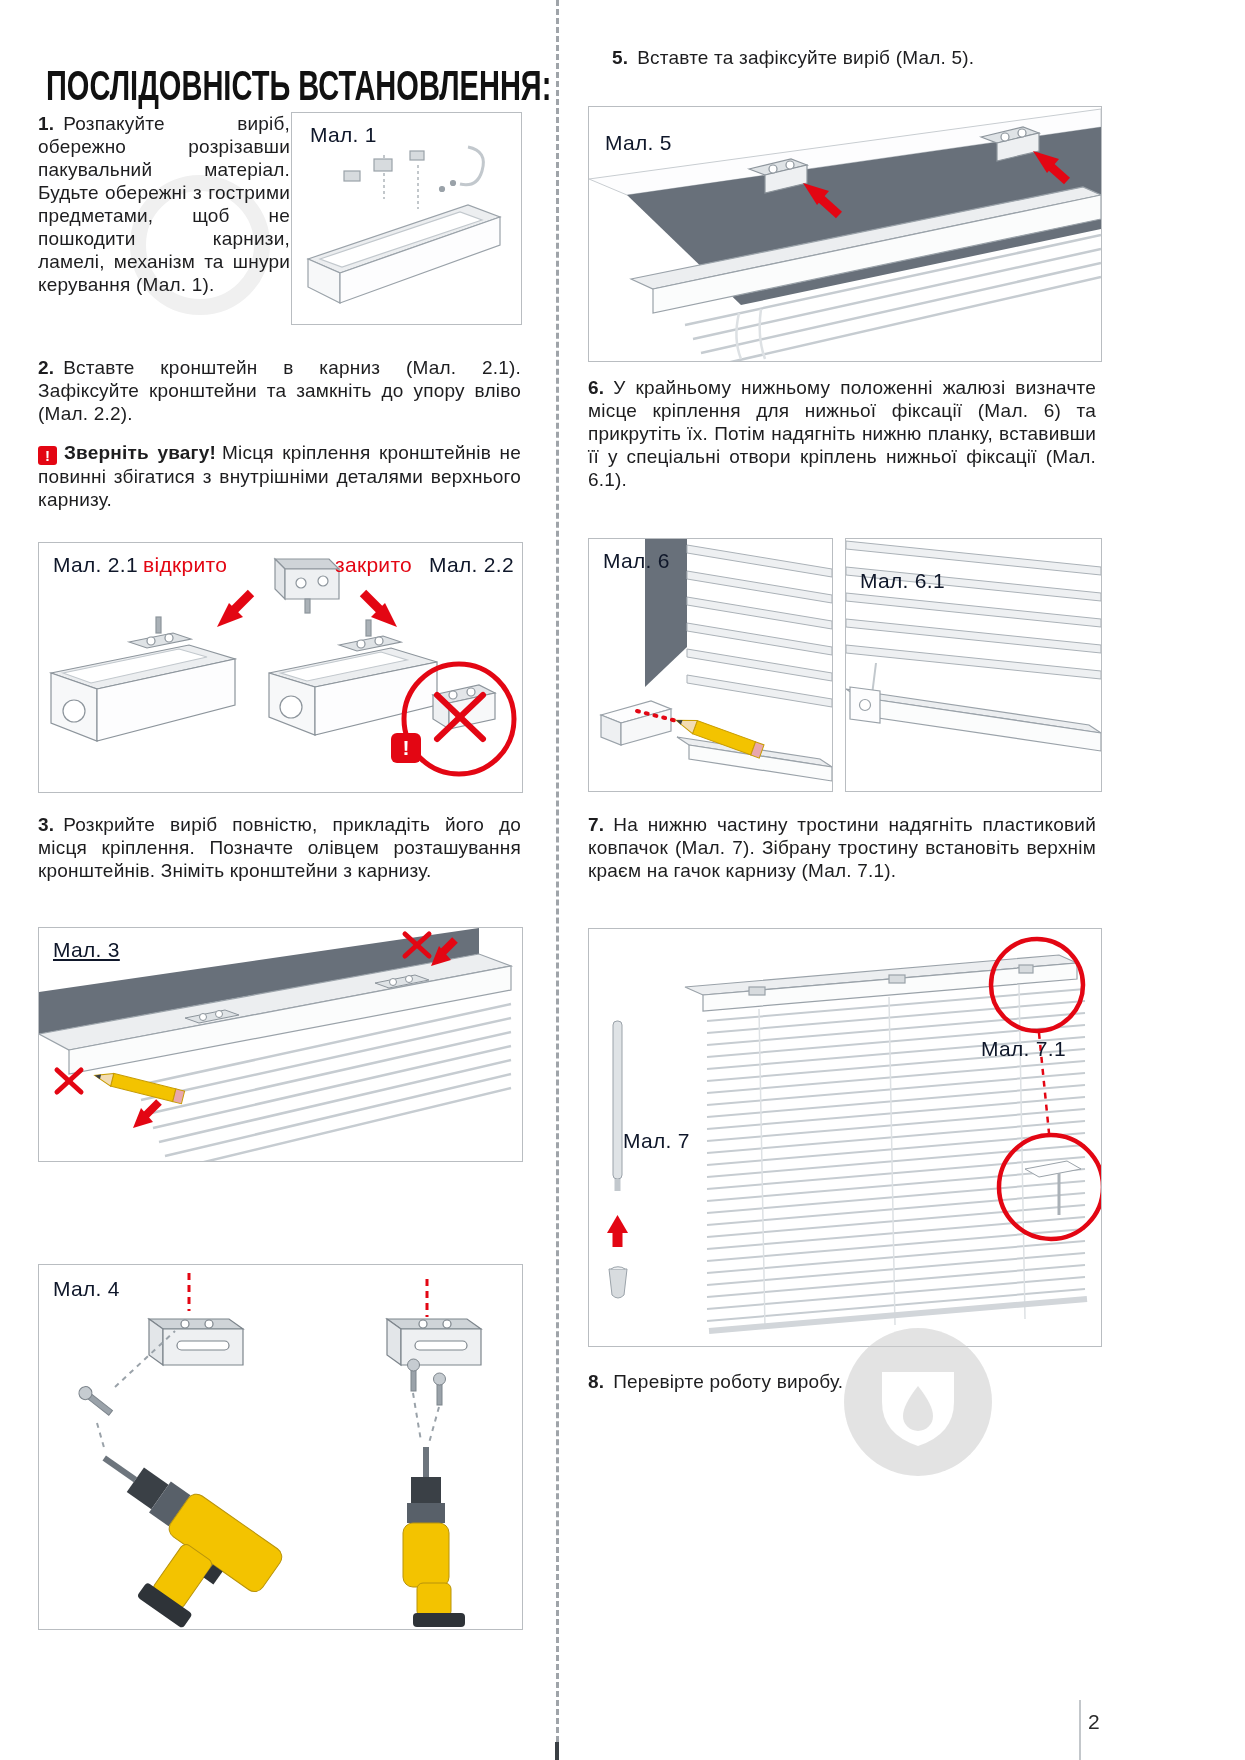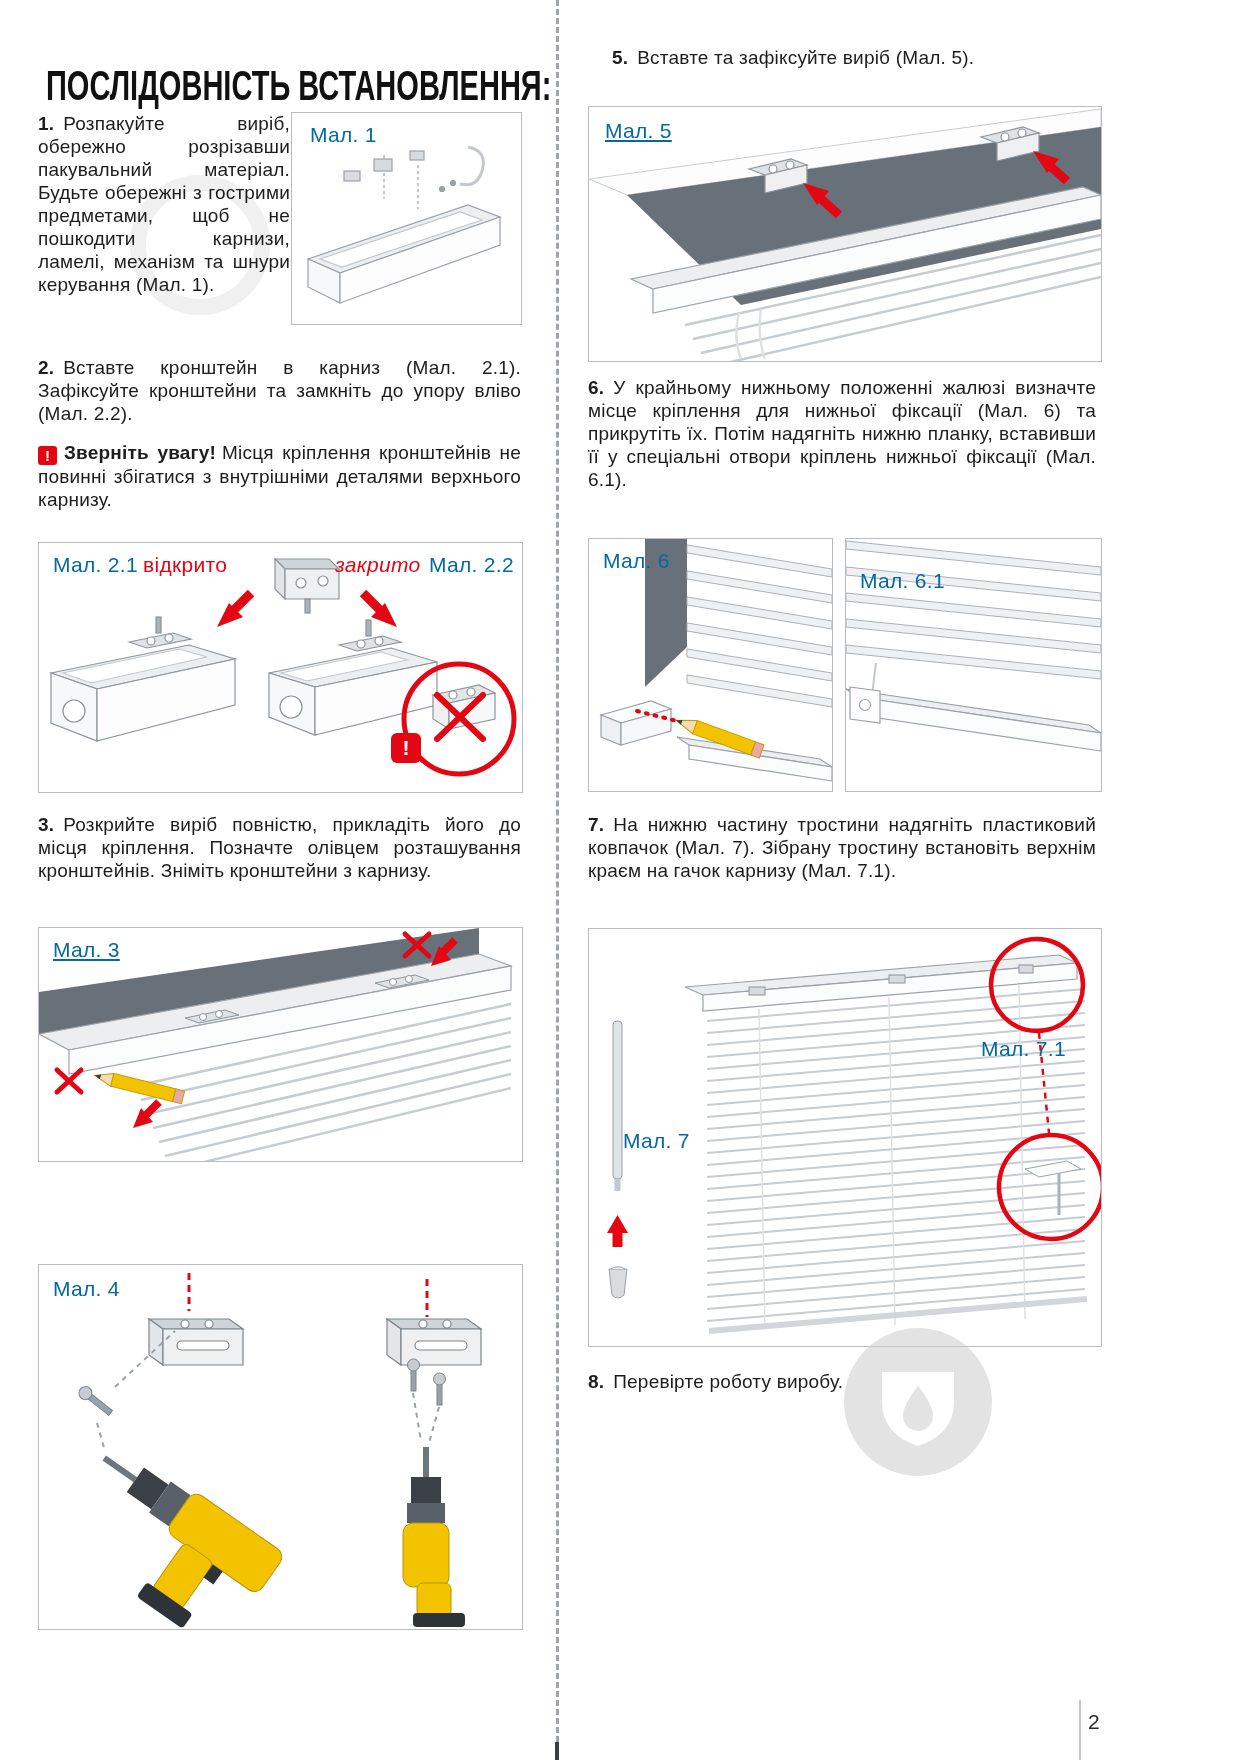--- a/index.html
+++ b/index.html
@@ -22,21 +22,21 @@
   .warn-icon{
     display:inline-block; width:19px; height:19px; background:#e30613; color:#fff;
     font-weight:bold; font-size:15px; line-height:19px; text-align:center;
     border-radius:3px; vertical-align:-2px; margin-right:7px;
   }
   .figure{
     position:absolute; border:1.5px solid #b9bdc1; background:#ffffff; z-index:1;
   }
   .figure svg{position:absolute; left:0; top:0; width:100%; height:100%;}
   .fig-label{
-    position:absolute; font-size:21px; letter-spacing:.3px; color:#0369a1; z-index:3; white-space:nowrap;
+    position:absolute; font-size:21px; letter-spacing:.3px; color:#0f172a; z-index:3; white-space:nowrap;
   }
   .fig-label.red{color:#e30613;}
   .warn-badge{
     position:absolute; width:30px; height:30px; background:#e30613; color:#fff;
     font-weight:bold; font-size:21px; line-height:30px; text-align:center; border-radius:6px; z-index:4;
   }
   .wm{position:absolute; z-index:0;}
   .wm.bottom{z-index:3; opacity:.55;}
   .footer-bar{position:absolute; left:1079px; top:1700px; height:60px; width:0; border-left:2px solid #c3c7cb; z-index:2;}
   .page-num{position:absolute; left:1088px; top:1710px; font-size:21px; color:#2a2a2a; z-index:2;}
@@ -138,21 +138,21 @@
           <polygon points="410,160 456,150 456,176 410,186" fill="#f7f8f9"></polygon>
           <circle cx="414" cy="152" r="4" fill="#fff"></circle>
           <circle cx="432" cy="149" r="4" fill="#fff"></circle>
         </g>
         <line x1="398" y1="152" x2="444" y2="196" stroke="#e30613" stroke-width="6" stroke-linecap="round"></line>
         <line x1="444" y1="152" x2="398" y2="196" stroke="#e30613" stroke-width="6" stroke-linecap="round"></line>
       </g>
     </svg>
     <span class="fig-label" style="left:14px; top:10px;">Мал. 2.1</span>
     <span class="fig-label red" style="left:104px; top:10px;">відкрито</span>
-    <span class="fig-label red" style="left:296px; top:10px;font-style:italic;">закрито</span>
+    <span class="fig-label red" style="left:296px; top:10px;">закрито</span>
     <span class="fig-label" style="left:390px; top:10px;">Мал. 2.2</span>
     <span class="warn-badge" style="left:352px; top:190px;">!</span>
   </div>
 
   <p class="step" style="left:38px; top:813px; width:483px;">
     <b>3.</b><span>Розкрийте виріб повністю, прикладіть його до місця кріплення. Позначте олівцем розташування кронштейнів. Зніміть кронштейни з карнизу.</span>
   </p>
 
   <div class="figure" style="left:38px; top:927px; width:483px; height:233px;">
     <svg viewBox="0 0 483 233">
@@ -294,21 +294,21 @@
       </g>
       <g stroke="#c6ccd1" stroke-width="2.5">
         <line x1="96" y1="218" x2="512" y2="128"></line>
         <line x1="104" y1="232" x2="512" y2="142"></line>
         <line x1="112" y1="246" x2="512" y2="156"></line>
         <line x1="120" y1="260" x2="512" y2="170"></line>
       </g>
       <path d="M150 206 q-6 26 2 46" stroke="#dde1e4" stroke-width="2.5" fill="none"></path>
       <path d="M172 202 q-4 28 4 50" stroke="#dde1e4" stroke-width="2.5" fill="none"></path>
     </svg>
-    <span class="fig-label" style="left:16px; top:12px;text-decoration:underline;">Мал. 5</span>
+    <span class="fig-label" style="left:16px; top:24px;">Мал. 5</span>
   </div>
 
   <p class="step" style="left:588px; top:376px; width:508px;">
     <b>6.</b><span>У крайньому нижньому положенні жалюзі визначте місце кріплення для нижньої фіксації (Мал. 6) та прикрутіть їх. Потім надягніть нижню планку, вставивши її у спеціальні отвори кріплень нижньої фіксації (Мал. 6.1).</span>
   </p>
 
   <div class="figure" style="left:588px; top:538px; width:243px; height:252px;">
     <svg viewBox="0 0 243 252">
       <polygon points="56,0 98,0 98,108 56,148" fill="#68707a"></polygon>
       <g stroke="#aab1b7" stroke-width="1">

